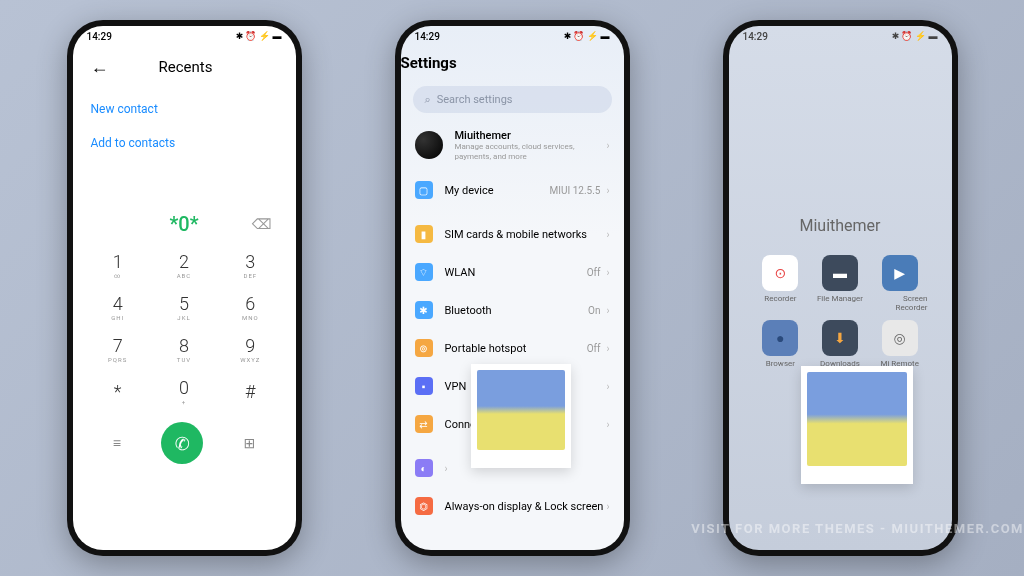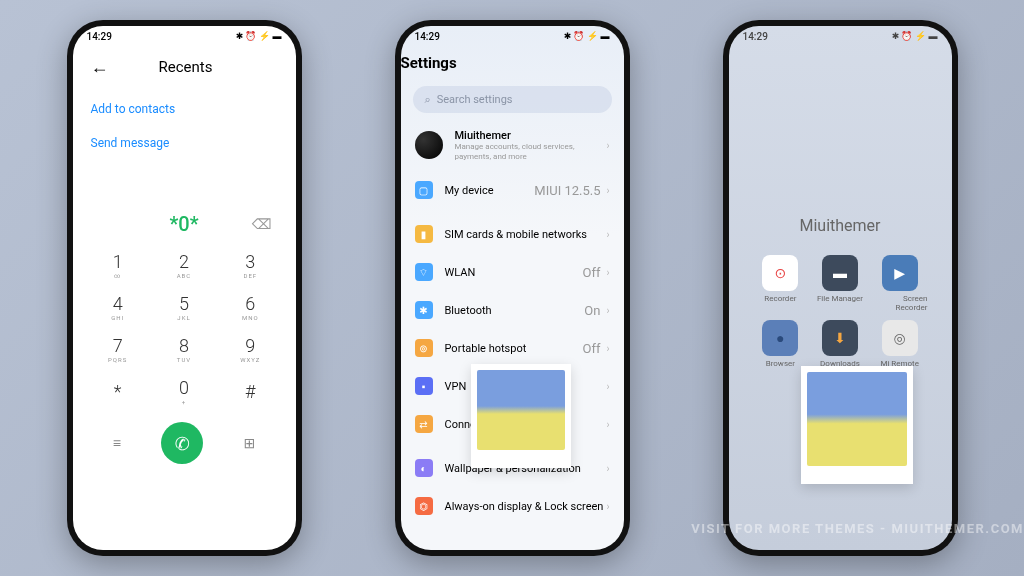--- a/index.html
+++ b/index.html
@@ -170,21 +170,21 @@
   align-items: center;
   justify-content: center;
   font-size: 10px;
   color: #fff;
 }
 .s-label {
   flex: 1;
   font-size: 11px;
 }
 .s-value {
-  font-size: 13px;
+  font-size: 10px;
   color: #999;
   margin-right: 6px;
 }
 .chevron {
   color: #bbb;
   font-size: 10px;
 }
 .account-item {
   display: flex;
   align-items: center;
@@ -285,22 +285,22 @@
 <div class="phone">
   <div class="screen">
     <div class="statusbar">
       <span>14:29</span>
       <span class="status-icons">✱ ⏰ ⚡ ▬</span>
     </div>
     <div class="dialer-header">
       <span class="back-arrow">←</span>
       <span class="dialer-title">Recents</span>
     </div>
+    <div class="link-item">New contact</div>
     <div class="link-item">Add to contacts</div>
-    <div class="link-item">Send message</div>
     <div class="dial-display" style="position:relative">
       <span class="dial-number">*0*</span>
       <span class="backspace">⌫</span>
     </div>
     <div class="keypad" id="keypad">
         <div class="key">
           <span class="key-num">1</span>
           <span class="key-sub">∞</span>
         </div>
         <div class="key">
@@ -414,21 +414,20 @@
           <span class="chevron">›</span>
         </div>
         <div class="s-item">
           <span class="s-icon" style="background:#f5a742">⇄</span>
           <span class="s-label">Connection &amp; sharing</span>
           <span class="chevron">›</span>
         </div>
         <div class="s-divider"></div>
         <div class="s-item">
           <span class="s-icon" style="background:#8b7cf5">◐</span>
-          <span class="s-label">Wallpaper &amp; personalization</span>
           <span class="chevron">›</span>
         </div>
         <div class="s-item">
           <span class="s-icon" style="background:#f56b42">⏣</span>
           <span class="s-label">Always-on display &amp; Lock screen</span>
           <span class="chevron">›</span>
         </div>
       </div>
     <div class="polaroid p2-polaroid">
       <div class="polaroid-img"></div>

